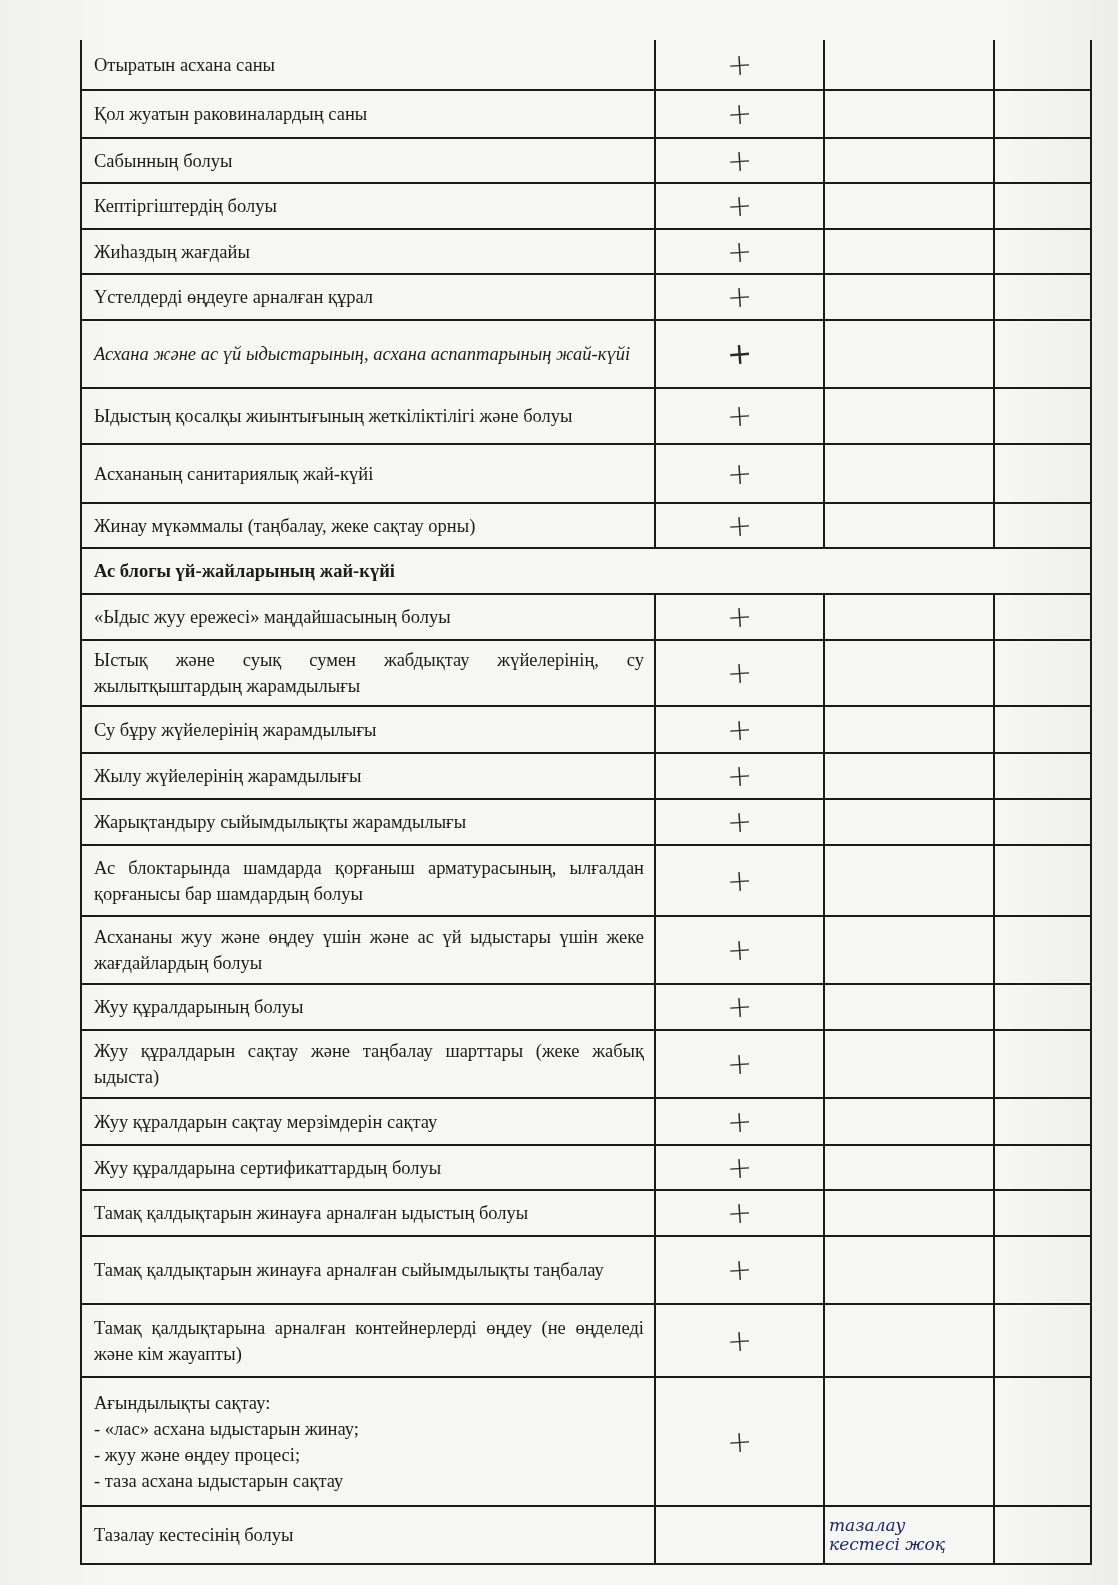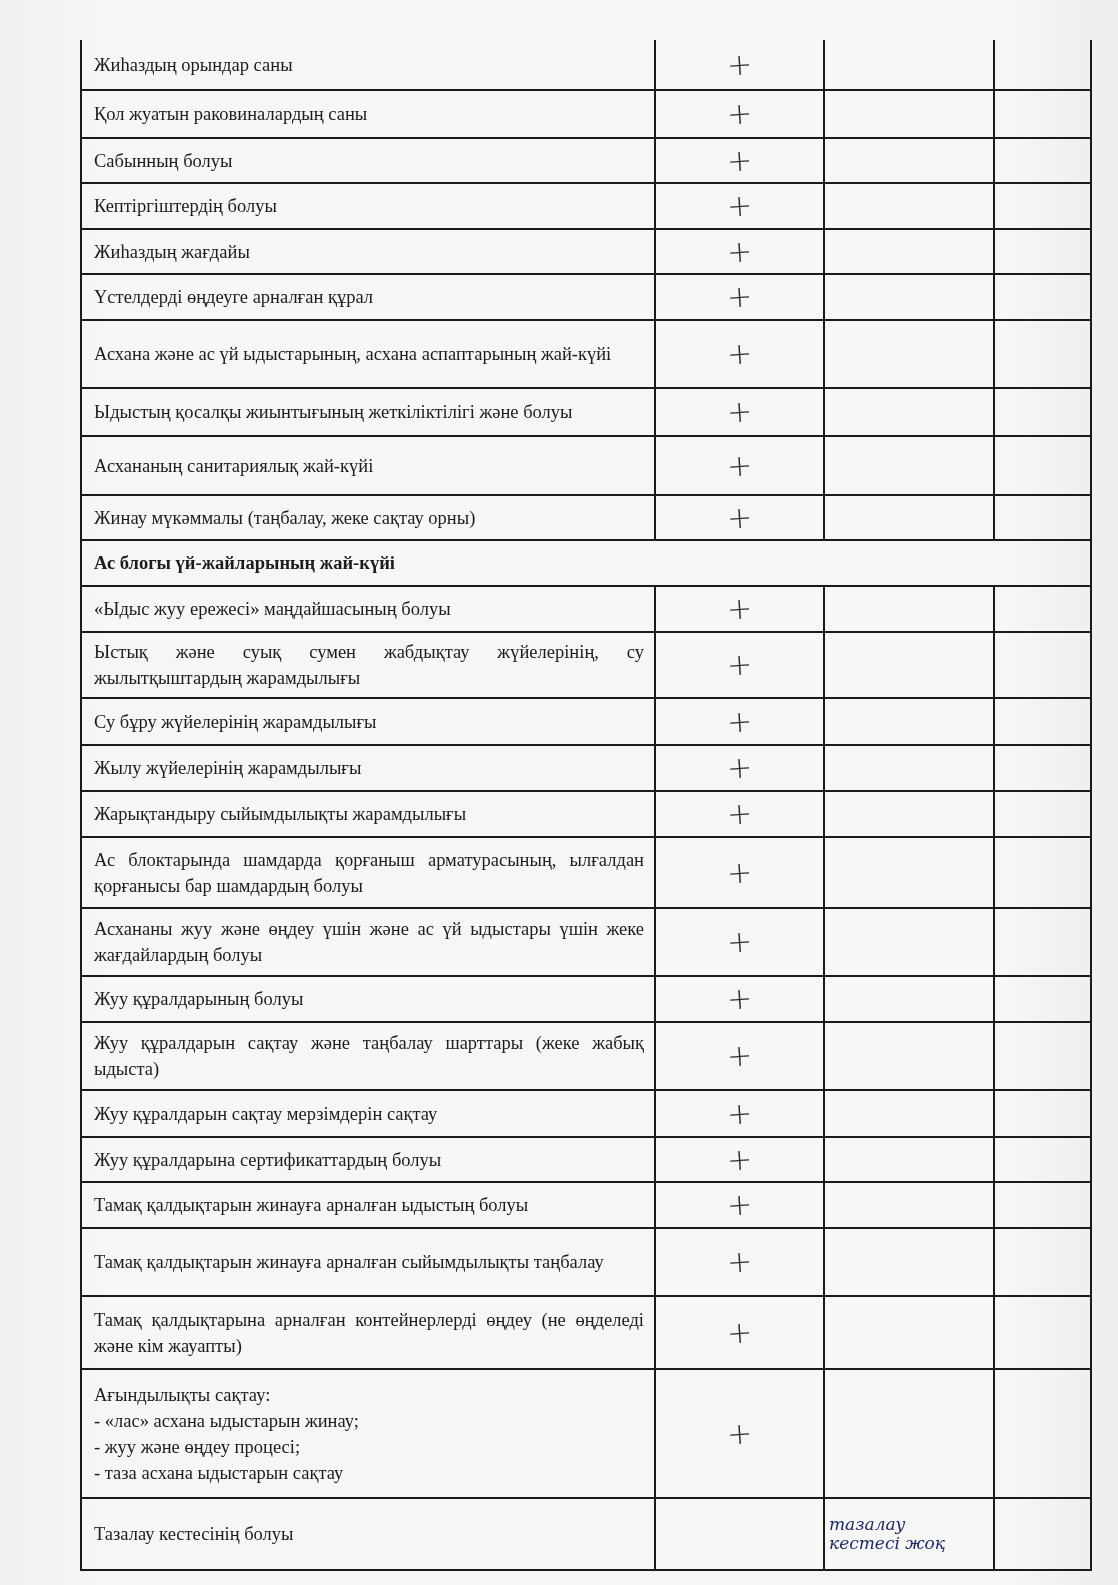--- a/index.html
+++ b/index.html
@@ -40,38 +40,38 @@
     font-family: "DejaVu Sans", sans-serif;
     font-size: 30px !important; font-weight: 300;
     color: #2a2a2a;
     padding: 0 !important;
   }
   td.mark span { display: inline-block; transform: rotate(-4deg); }
   td.section { font-weight: bold; }
   td.handwritten {
     font-family: "DejaVu Serif", serif; font-style: italic;
     color: #1f2a6b; font-size: 17px !important; line-height: 19px !important;
-    padding: 16px 4px !important; text-align: left !important;
+    padding: 2px 4px !important; text-align: left !important;
   }
   .multi-line span { display: block; }
 </style>
 </head>
 <body>
 <div class="page-shade"></div>
 
 <table id="sheet">
   <colgroup>
       <col class="c1">
       <col class="c2">
       <col class="c3">
       <col class="c4">
     </colgroup>
   <tbody id="sheet-body">
       <tr style="height: 50px;">
-        <td>Жиһаздың орындар саны</td>
+        <td>Отыратын асхана саны</td>
         <td class="mark"><span>+</span></td>
         <td></td>
         <td></td>
       </tr>
       <tr style="height: 48px;">
         <td>Қол жуатын раковиналардың саны</td>
         <td class="mark"><span>+</span></td>
         <td></td>
         <td></td>
       </tr>
@@ -92,27 +92,27 @@
         <td class="mark"><span>+</span></td>
         <td></td>
         <td></td>
       </tr>
       <tr style="height: 46px;">
         <td>Үстелдерді өңдеуге арналған құрал</td>
         <td class="mark"><span>+</span></td>
         <td></td>
         <td></td>
       </tr>
-      <tr style="height: 68px;">
+      <tr style="height: 68px; font-style: italic;">
         <td>Асхана және ас үй ыдыстарының, асхана аспаптарының жай-күйі</td>
         <td class="mark"><span>+</span></td>
         <td></td>
         <td></td>
       </tr>
-      <tr style="height: 48px; padding-left: 40px;">
+      <tr style="height: 56px; padding-left: 40px;">
         <td>Ыдыстың қосалқы жиынтығының жеткіліктілігі және болуы</td>
         <td class="mark"><span>+</span></td>
         <td></td>
         <td></td>
       </tr>
       <tr style="height: 59px;">
         <td>Асхананың санитариялық жай-күйі</td>
         <td class="mark"><span>+</span></td>
         <td></td>
         <td></td>

